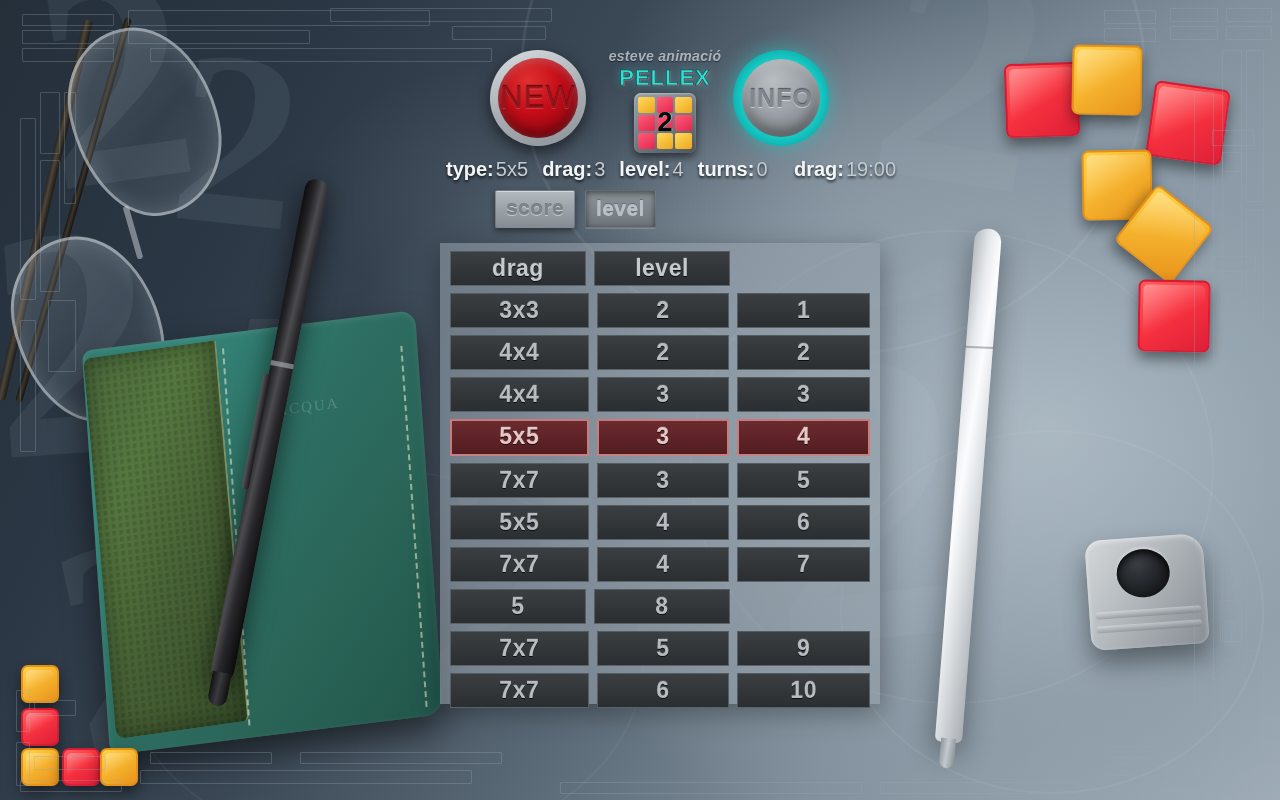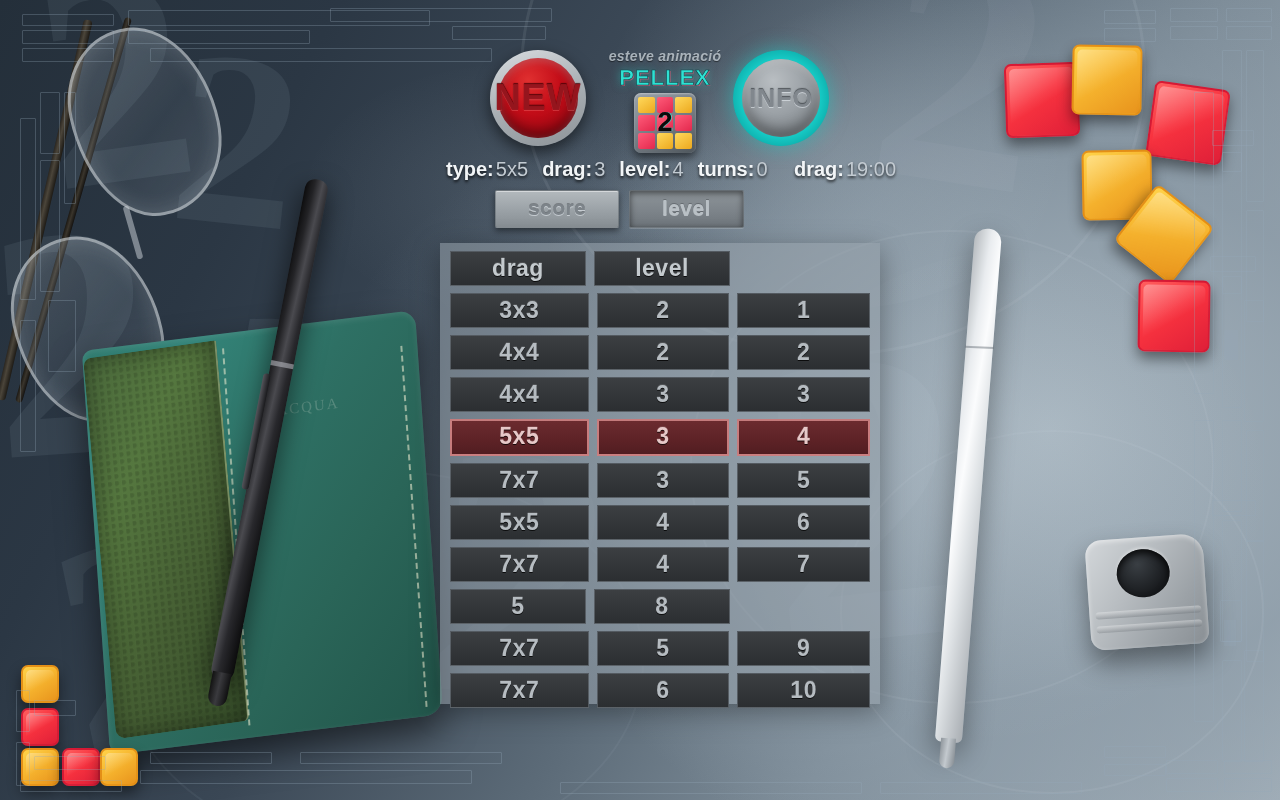--- a/index.html
+++ b/index.html
@@ -132,21 +132,21 @@
   #hud{position:absolute;left:0;top:0;width:1280px;height:800px;}
 
   .btn-round{position:absolute;width:96px;height:96px;border-radius:50%;cursor:pointer;}
   #btn-new{left:490px;top:50px;
     background:linear-gradient(160deg,#d9dde0,#a8aeb3 52%,#8d9398);
     box-shadow:0 6px 16px rgba(0,0,0,.55);}
   #btn-new .inner{position:absolute;inset:8px;border-radius:50%;
     background:radial-gradient(circle at 38% 28%,#e03030 0%,#c40d18 42%,#8c0410 100%);
     box-shadow:inset 0 3px 10px rgba(255,255,255,.25), inset 0 -6px 14px rgba(0,0,0,.45);
     display:flex;align-items:center;justify-content:center;}
-  #btn-new .lbl{font-size:36px;font-weight:700;letter-spacing:1px;color:rgba(150,20,28,.92);
+  #btn-new .lbl{font-size:31px;font-weight:400;letter-spacing:1px;color:rgba(150,20,28,.92);
     text-shadow:0 1px 0 rgba(255,140,140,.30), 0 -1px 1px rgba(70,0,6,.85);}
 
   #btn-info{left:733px;top:50px;
     background:radial-gradient(circle at 50% 50%,#16c9c4 58%,#0fb3b0 72%,rgba(20,190,186,0) 82%);
     box-shadow:0 0 20px rgba(22,205,200,.55);}
   #btn-info .inner{position:absolute;inset:9px;border-radius:50%;
     background:radial-gradient(circle at 40% 28%,#b9bec2 0%,#9ba1a6 45%,#70767b 100%);
     box-shadow:inset 0 3px 9px rgba(255,255,255,.35), inset 0 -6px 14px rgba(0,0,0,.40);
     display:flex;align-items:center;justify-content:center;}
   #btn-info .lbl{font-size:25px;font-weight:700;letter-spacing:1px;color:rgba(126,133,139,.95);
@@ -175,21 +175,21 @@
   #stats{position:absolute;left:446px;top:158px;width:450px;height:26px;
     display:flex;align-items:baseline;white-space:nowrap;}
   #stats .k{font-size:20px;font-weight:700;color:#f2f5f7;text-shadow:0 2px 3px rgba(0,0,0,.75);}
   #stats .v{font-size:20px;font-weight:400;color:#c3cbd2;margin-left:2px;
     text-shadow:0 2px 3px rgba(0,0,0,.7);}
   #stats .gap{width:16px;}
   #stats .gap-l{width:30px;}
 
   
   #tabs{position:absolute;left:495px;top:190px;display:flex;gap:10px;align-items:flex-start;}
-  .tab{padding:5px 32px 7px;border-radius:2px;cursor:pointer;
+  .tab{padding:5px 10px 7px;border-radius:2px;cursor:pointer;
     font-size:21px;font-weight:700;letter-spacing:.4px;
     background:linear-gradient(180deg,#b3b9bd,#9aa1a6 55%,#878e93);
     color:#7d848a;text-shadow:0 1px 0 rgba(235,240,245,.55), 0 -1px 0 rgba(70,75,80,.45);
     box-shadow:0 3px 6px rgba(0,0,0,.45), inset 0 1px 0 rgba(255,255,255,.45);
     border:1px solid rgba(90,97,103,.5);}
   .tab.active{background:linear-gradient(180deg,#8d9499,#7d848a 55%,#6e757b);
     color:#b9c0c5;box-shadow:inset 0 2px 6px rgba(0,0,0,.55), 0 1px 0 rgba(255,255,255,.18);}
 
   
   #panel{position:absolute;left:440px;top:243px;width:440px;height:461px;

